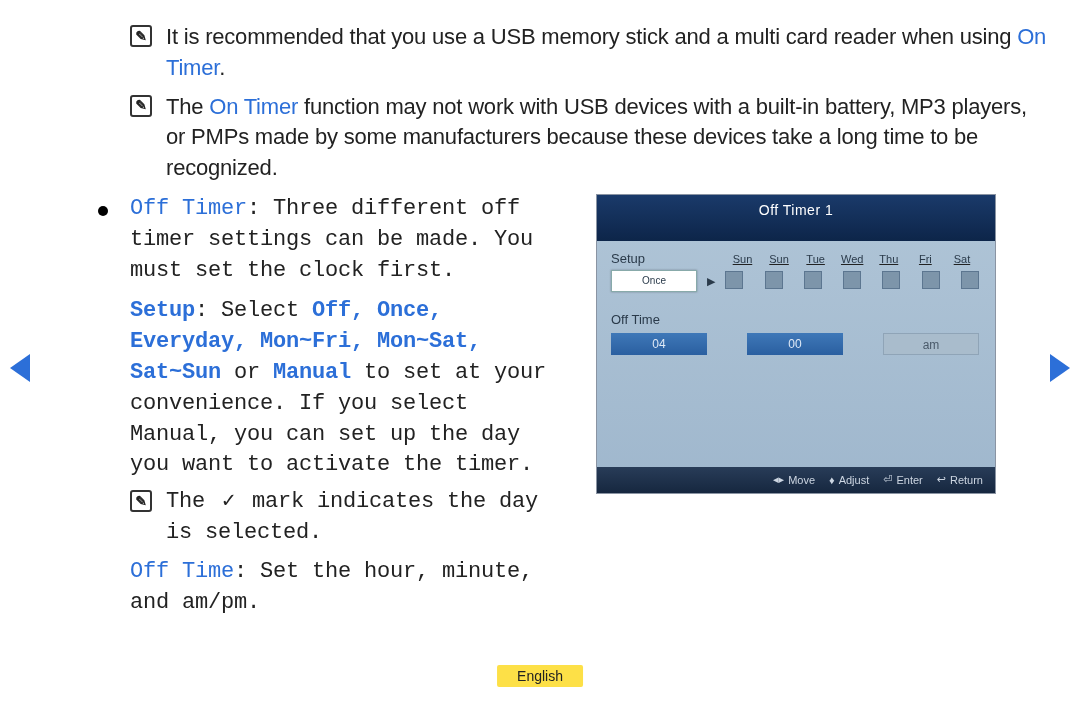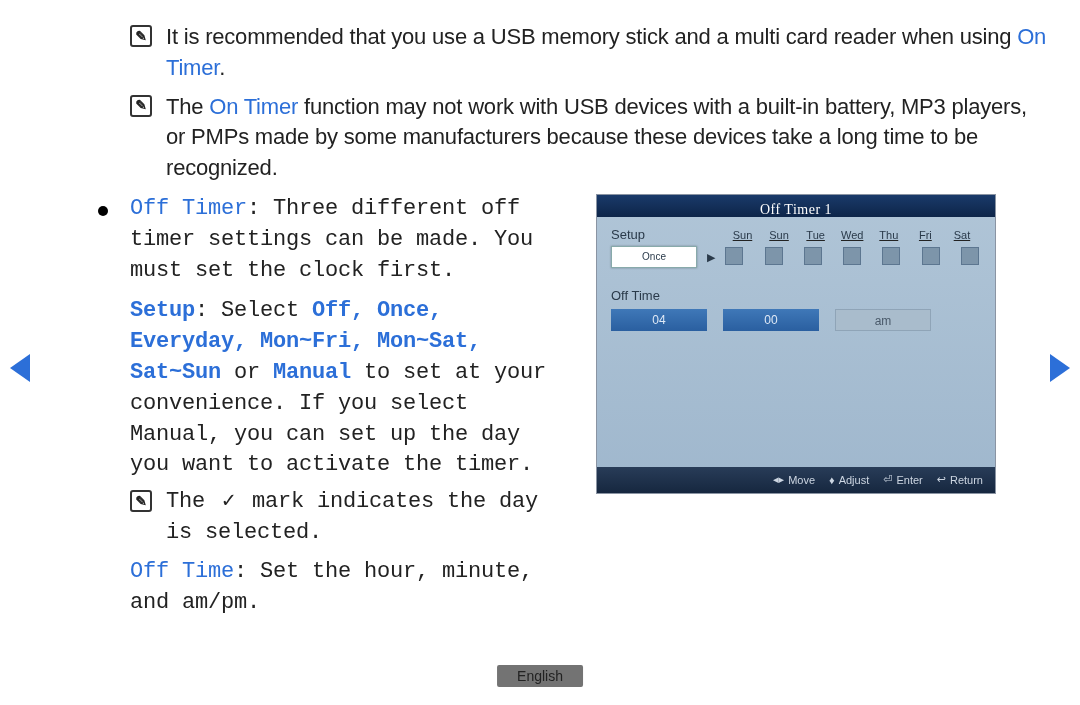--- a/index.html
+++ b/index.html
@@ -12,41 +12,41 @@
   .blue { color: #2c6fd8; }
   .blue-bold { color: #2c6fd8; font-weight: bold; }
   .indent-notes { margin-left: 90px; width: 920px; }
   .bullet-row { display: flex; align-items: flex-start; margin-top: 10px; }
   .bullet-dot { flex: 0 0 auto; width: 10px; height: 10px; background: #000; border-radius: 50%; margin: 12px 22px 0 58px; }
   .bullet-text-col { width: 442px; font-family: Liberation Mono, monospace; }
   .panel-col { flex: 0 0 auto; margin-left: 24px; }
   .subnote { display: flex; align-items: flex-start; margin-top: 6px; margin-left: 0; }
   .check-mark { font-weight: bold; font-size: 22px; margin: 0 4px; }
   .offtime-row { margin-top: 8px; }
-  .lang-badge { position: absolute; left: 50%; bottom: 18px; transform: translateX(-50%); background: #737373; color: #222; font-size: 14px; padding: 3px 20px; border-radius: 2px; }
+  .lang-badge { position: absolute; left: 50%; bottom: 18px; transform: translateX(-50%); background: #fde047; color: #222; font-size: 14px; padding: 3px 20px; border-radius: 2px; }
   .nav-left, .nav-right { position: absolute; top: 354px; width: 0; height: 0; border-style: solid; cursor: pointer; }
   .nav-left { left: 10px; border-width: 14px 20px 14px 0; border-color: transparent #2c6fd8 transparent transparent; }
   .nav-right { right: 10px; border-width: 14px 0 14px 20px; border-color: transparent transparent transparent #2c6fd8; }
 
   
   .osd { width: 400px; height: 300px; border: 1px solid #8a94a3; background: linear-gradient(#b0c5d7, #9fb7cd); position: relative; font-size: 12px; }
-  .osd-title { height: 22px; background: linear-gradient(#1a3a6a, #0d2549); color: #fff; text-align: center; line-height: 30px; font-size: 14px; letter-spacing: 0.5px; font-family: Liberation Serif, serif; }
+  .osd-title { height: 46px; background: linear-gradient(#1a3a6a, #0d2549); color: #fff; text-align: center; line-height: 30px; font-size: 14px; letter-spacing: 0.5px; }
   .osd-body { padding: 10px 14px 0 14px; }
   .osd-row1 { display: flex; align-items: flex-start; }
   .setup-col { width: 90px; }
   .setup-label { color: #2a3a4a; font-size: 13px; margin-bottom: 4px; }
   .setup-box { background: #fff; border: 1px solid #8aa; width: 86px; height: 22px; display: flex; align-items: center; justify-content: center; font-size: 10px; color: #2a3a4a; box-shadow: 0 0 2px rgba(0,0,0,0.3); }
   .arrow-right-small { margin: 0 6px; color: #2a3a4a; font-size: 11px; align-self: center; margin-top: 20px; }
   .days-col { flex: 1; margin-left: 2px; text-decoration: underline; }
   .days-header { display: flex; justify-content: space-between; font-size: 11px; color: #2a3a4a; padding: 2px 2px 6px 2px; }
   .days-header span { width: 34px; text-align: center; }
   .days-boxes { display: flex; justify-content: space-between; padding: 0 2px; }
   .day-box { width: 18px; height: 18px; background: #7d95aa; border: 1px solid #5c7690; }
   .offtime-label { margin-top: 20px; color: #2a3a4a; font-size: 13px; }
-  .offtime-fields { display: flex; gap: 16px; margin-top: 6px; }
+  .offtime-fields { display: flex; gap: 40px; margin-top: 6px; }
   .field { width: 96px; height: 22px; background: linear-gradient(#3f78b8, #2a5fa0); color: #dfe9f6; text-align: center; line-height: 22px; font-size: 12px; }
   .field.plain { background: #a9bccc; color: #4a5a6a; border: 1px solid #8fa4b7; }
   .osd-footer { position: absolute; bottom: 0; left: 0; right: 0; height: 26px; background: linear-gradient(#283c58, #16273f); color: #cdd6e2; font-size: 11px; display: flex; align-items: center; justify-content: flex-end; padding-right: 12px; gap: 14px; }
   .osd-footer span { display: inline-flex; align-items: center; gap: 4px; }
   .ficon { font-size: 11px; }
 </style>
 </head>
 <body>
 
 <div class="page">

